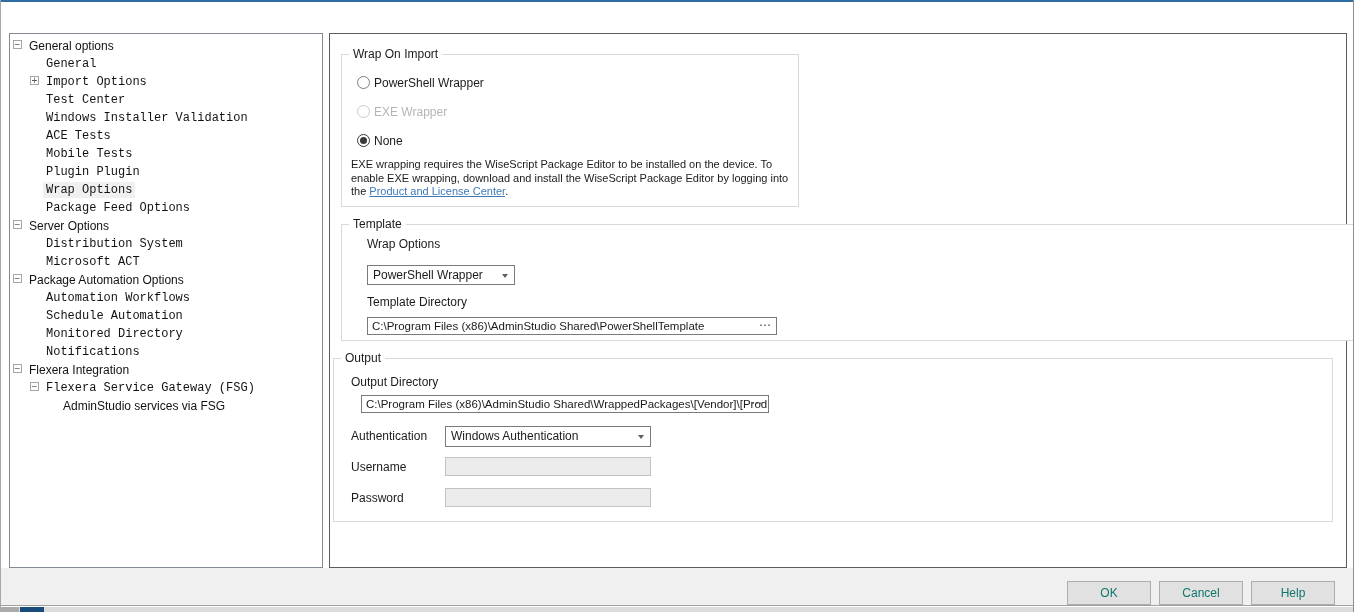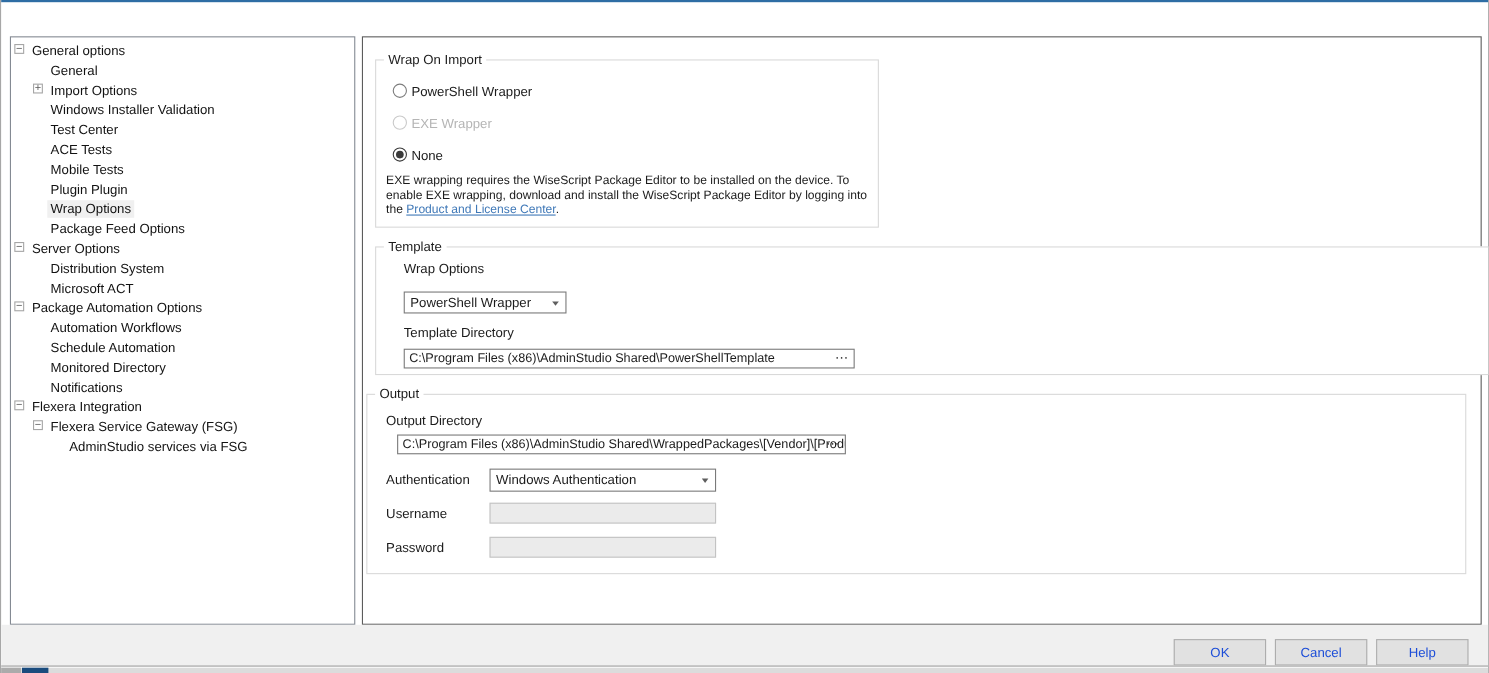--- a/index.html
+++ b/index.html
@@ -24,21 +24,21 @@
   }
   .tree-row { position:relative; height:18px; }
   .tree-glyph {
     position:absolute; top:3px; width:9px; height:9px; border:1px solid #a6a6a6;
     background:#fff; color:#5a5a5a; font-size:10px; line-height:7px; text-align:center;
   }
   .tree-glyph.lvl0 { left:3px; }
   .tree-glyph.lvl1 { left:20px; }
   .tree-label { position:absolute; top:1px; white-space:nowrap; padding:1px 3px; color:#121212; }
   .tree-label.lvl0 { left:16px; }
-  .tree-label.lvl1 { left:33px; }
+  .tree-label.lvl1 { left:33px;font-family:Liberation Mono, monospace; }
   .tree-label.lvl2 { left:50px; }
   .tree-label.selected { background:#f0f0f0; }
   
   .content-panel {
     position:absolute; left:328px; top:33px; width:1018px; height:535px;
     border:1px solid #5c5c5c; background:#ffffff;
   }
   .groupbox { position:absolute; border:1px solid #d9d9d9; background:#fff; }
   .groupbox-title {
     position:absolute; top:-8px; left:7px; background:#fff; padding:0 4px; color:#1b1b1b;
@@ -75,21 +75,21 @@
   .textfield {
     position:absolute; border:1px solid #7a7a7a; background:#fff; white-space:nowrap;
     overflow:hidden; padding:2px 20px 0 4px; font-size:11.5px;
   }
   .browse { position:absolute; right:4px; top:0px; color:#444; font-size:12px; letter-spacing:1px; cursor:pointer; }
   .textfield.disabled { background:#ebebeb; border-color:#c3c3c3; }
   
   .footer { position:absolute; left:0; top:568px; width:100%; height:38px; background:#f0f0f0; border-bottom:1px solid #a0a0a0; }
   .btn {
     position:absolute; top:13px; width:84px; height:24px; background:#e1e1e1;
-    border:1px solid #adadad; text-align:center; line-height:22px; font-size:12px; color:#1d4ed8;
+    border:1px solid #adadad; text-align:center; line-height:22px; font-size:12px; color:#0f766e;
   }
   #btn-ok     { left:1066px; }
   #btn-cancel { left:1158px; }
   #btn-help   { left:1250px;text-align:center; }
   .taskbar-sliver { position:absolute; left:0; top:607px; width:100%; height:5px; background:#dcdcdc; }
   .sliver-gray { position:absolute; left:0; top:0; width:18px; height:5px; background:#ababab; }
   .sliver-blue { position:absolute; left:19px; top:0; width:24px; height:5px; background:#1a4b7d; }
 </style>
 </head>
 <body>
@@ -104,24 +104,24 @@
         <span class="tree-label lvl0">General options</span>
       </div>
       <div class="tree-row">
         <span class="tree-label lvl1">General</span>
       </div>
       <div class="tree-row">
         <span class="tree-glyph lvl1">+</span>
         <span class="tree-label lvl1">Import Options</span>
       </div>
       <div class="tree-row">
+        <span class="tree-label lvl1">Test Center</span>
+      </div>
+      <div class="tree-row">
         <span class="tree-label lvl1">Windows Installer Validation</span>
-      </div>
-      <div class="tree-row">
-        <span class="tree-label lvl1">Test Center</span>
       </div>
       <div class="tree-row">
         <span class="tree-label lvl1">ACE Tests</span>
       </div>
       <div class="tree-row">
         <span class="tree-label lvl1">Mobile Tests</span>
       </div>
       <div class="tree-row">
         <span class="tree-label lvl1">Plugin Plugin</span>
       </div>

